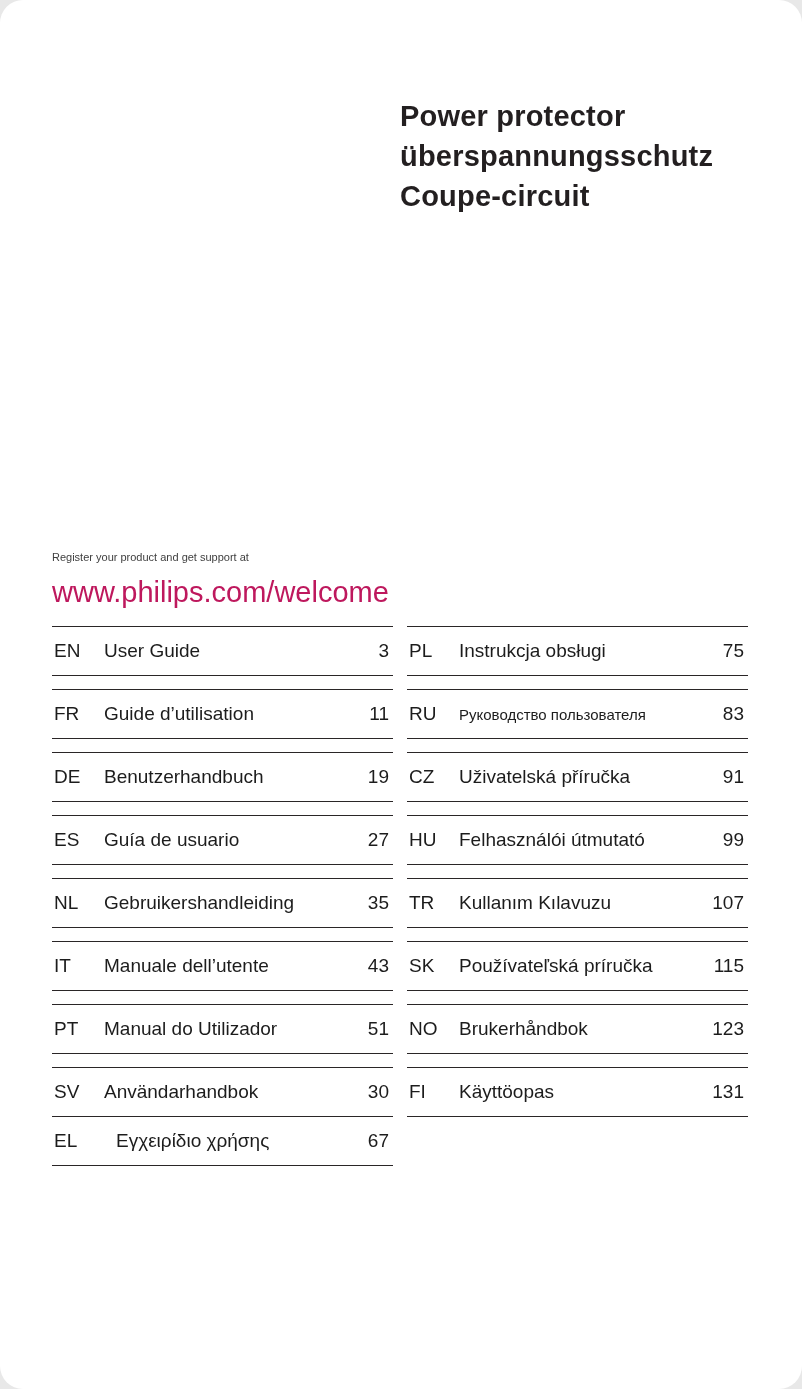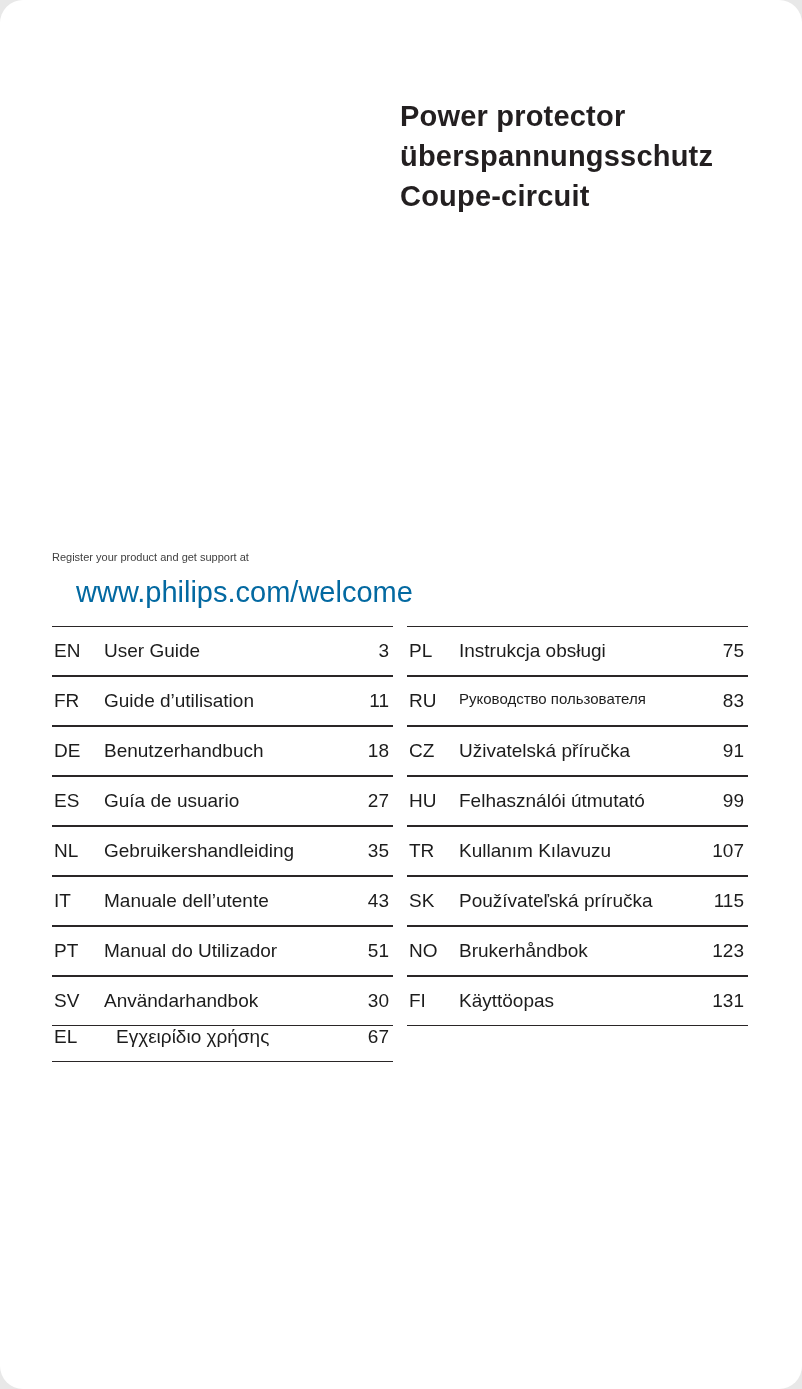--- a/index.html
+++ b/index.html
@@ -53,24 +53,25 @@
     display: flex;
     gap: 14px;
   }
   .toc-col {
     width: 341px;
     display: flex;
     flex-direction: column;
   }
   .toc-row {
     display: flex;
-    align-items: flex-start;
+    align-items: center;
     border-top: 1.5px solid #2a2627;
     border-bottom: 1.5px solid #2a2627;
     padding: 13px 4px 13px 2px;
+    margin-bottom: 13px;
     font-size: 19px;
     color: #1c1c1c;
   }
   .toc-row.attached {
     margin-top: -13px;
     border-top: none;
     gap: 12px;
   }
   .toc-row .code {
     width: 50px;
@@ -104,38 +105,38 @@
 <div class="page">
 
   <div class="title-block">
     <div>Power protector</div>
     <div>überspannungsschutz</div>
     <div>Coupe-circuit</div>
   </div>
 
   <div class="register-line">Register your product and get support at</div>
 
-  <a class="welcome-url" style="color: #0369a1; margin-left: 24px;">www.philips.com/welcome</a>
+  <a class="welcome-url" style="color: #be185d;">www.philips.com/welcome</a>
 
   <div class="toc">
     <div class="toc-col">
         <div class="toc-row">
           <span class="code">EN</span>
           <span class="label">User Guide</span>
           <span class="page-num">3</span>
         </div>
         <div class="toc-row">
           <span class="code">FR</span>
           <span class="label">Guide d’utilisation</span>
           <span class="page-num">11</span>
         </div>
         <div class="toc-row">
           <span class="code">DE</span>
           <span class="label">Benutzerhandbuch</span>
-          <span class="page-num">18</span>
+          <span class="page-num">19</span>
         </div>
         <div class="toc-row">
           <span class="code">ES</span>
           <span class="label">Guía de usuario</span>
           <span class="page-num">27</span>
         </div>
         <div class="toc-row">
           <span class="code">NL</span>
           <span class="label">Gebruikershandleiding</span>
           <span class="page-num">35</span>

